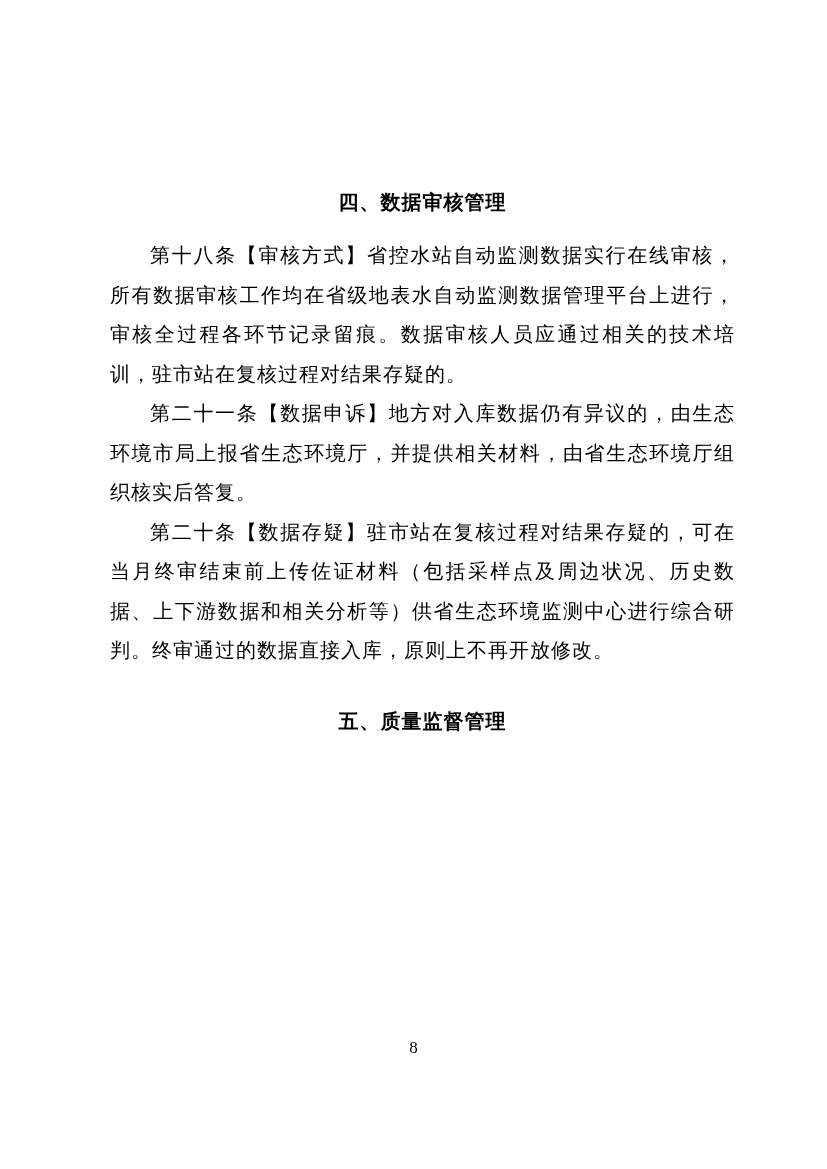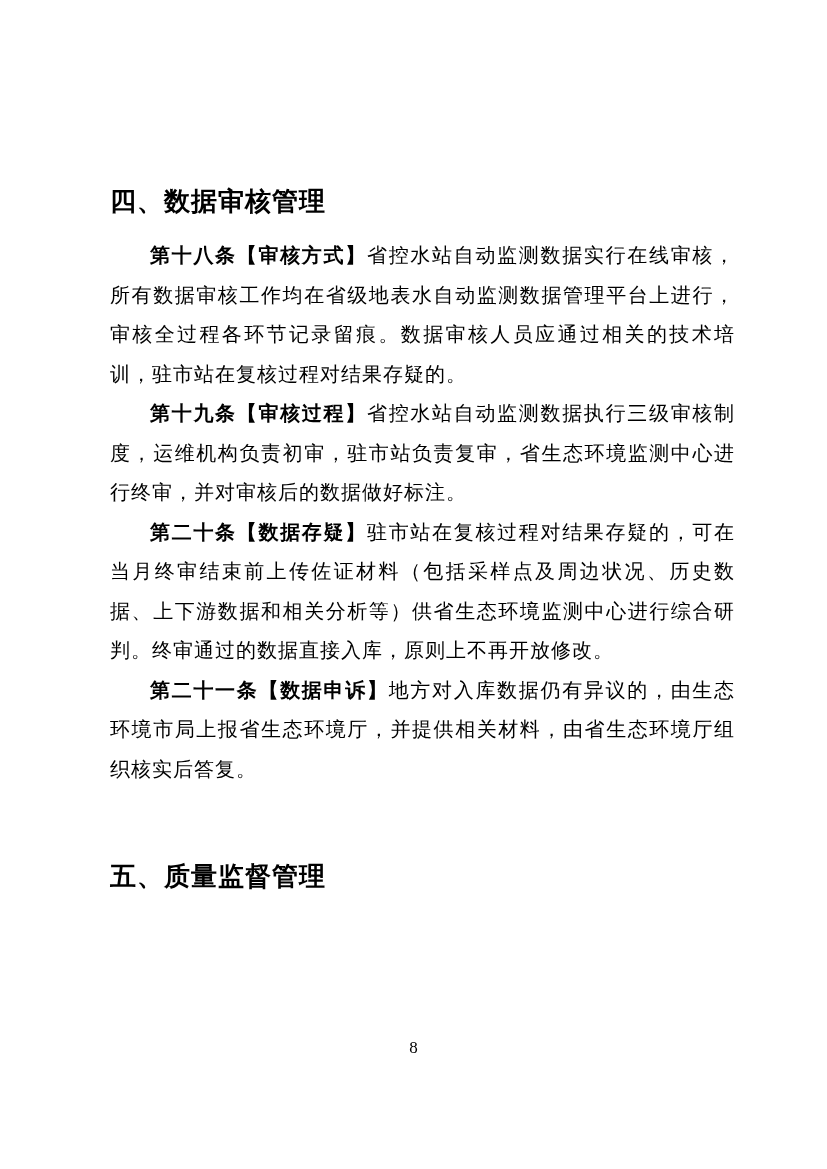--- a/index.html
+++ b/index.html
@@ -17,39 +17,41 @@
     overflow: hidden;
   }
   .content {
     position: absolute;
     left: 110px;
     right: 92px;
     top: 186px;
   }
   .section-heading {
     margin: 0 0 18px 0;
-    font-size: 26px;
+    text-align: center;
+    font-size: 20px;
     font-weight: bold;
     line-height: 32px;
     letter-spacing: 1px;
   }
   .section + .section .section-heading {
-    margin-top: 72px;
+    margin-top: 36px;
+    font-family: Liberation Mono, monospace;
   }
   .para {
     margin: 0;
     font-size: 20px;
     line-height: 39.5px;
     text-align: justify;
     text-indent: 2em;
     letter-spacing: 0.05em;
     word-break: break-all;
   }
   .para .lead {
-    font-weight: bold;
+    font-weight: normal;
   }
   .page-number {
     position: absolute;
     left: 0;
     right: 0;
     top: 1036px;
     text-align: center;
     font-size: 17px;
     line-height: 24px;
   }
@@ -58,25 +60,24 @@
 <body>
 
 <div class="page">
   <div class="content">
 
     <div class="section">
       <h2 class="section-heading">四、数据审核管理</h2>
 
       <p class="para"><span class="lead">第十八条【审核方式】</span><span>省控水站自动监测数据实行在线审核，所有数据审核工作均在省级地表水自动监测数据管理平台上进行，审核全过程各环节记录留痕。数据审核人员应通过相关的技术培训，驻市站在复核过程对结果存疑的。</span></p>
 
-      <p class="para"><span class="lead">第十九条【审核过程】</span><span>省控水站自动监测数据执行三级审核制度，运维机构负责初审，驻市站负责复审，省生态环境监测中心进行终审，并对审核后的数据做好标注。</span></p>
+
+      <p class="para"><span class="lead">第二十一条【数据申诉】</span><span>地方对入库数据仍有异议的，由生态环境市局上报省生态环境厅，并提供相关材料，由省生态环境厅组织核实后答复。</span></p>
 
       <p class="para"><span class="lead">第二十条【数据存疑】</span><span>驻市站在复核过程对结果存疑的，可在当月终审结束前上传佐证材料（包括采样点及周边状况、历史数据、上下游数据和相关分析等）供省生态环境监测中心进行综合研判。终审通过的数据直接入库，原则上不再开放修改。</span></p>
-
-      <p class="para"><span class="lead">第二十一条【数据申诉】</span><span>地方对入库数据仍有异议的，由生态环境市局上报省生态环境厅，并提供相关材料，由省生态环境厅组织核实后答复。</span></p>
     </div>
 
     <div class="section">
       <h2 class="section-heading">五、质量监督管理</h2>
 
     </div>
 
   </div>
 
   <div class="page-number">8</div>

